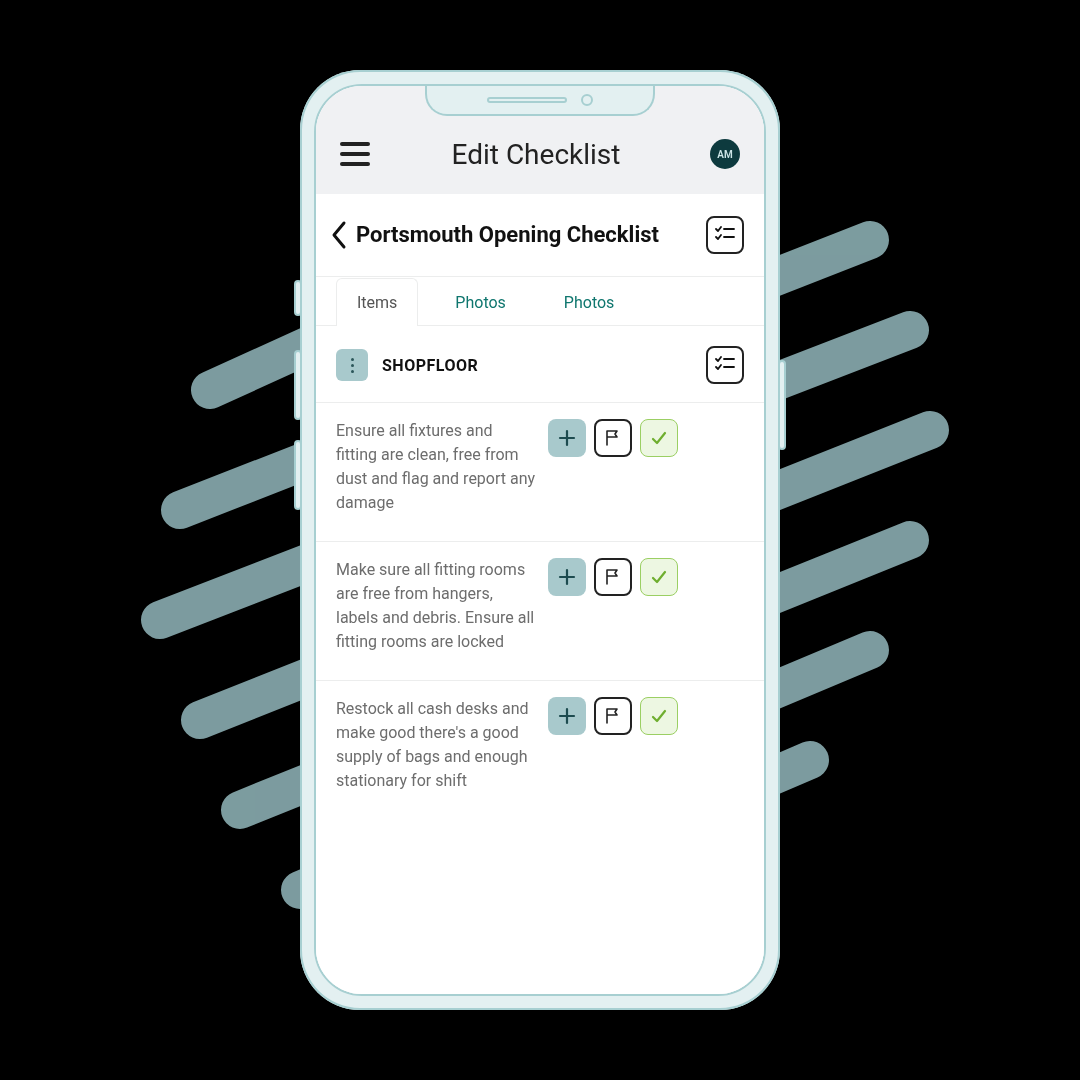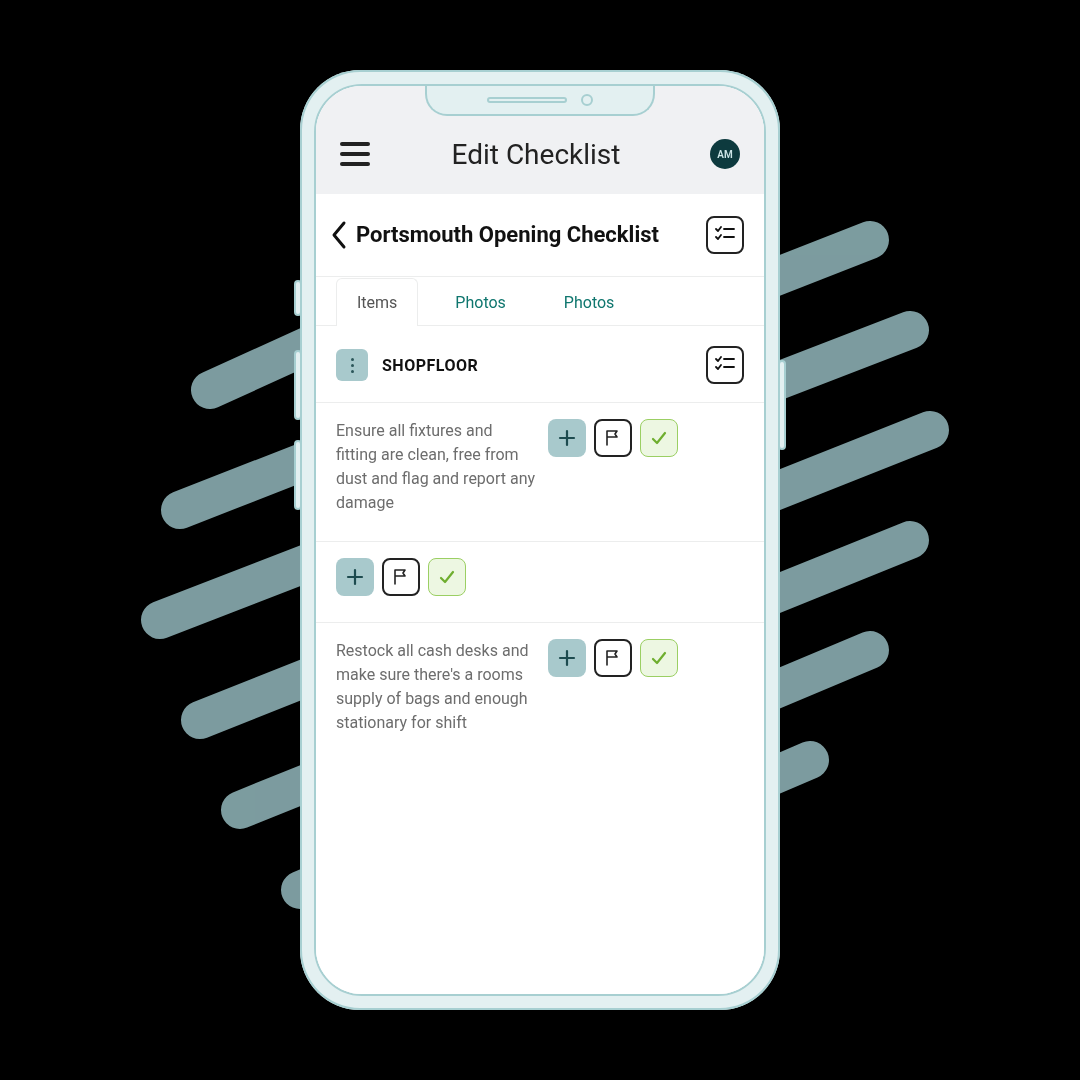--- a/index.html
+++ b/index.html
@@ -349,20 +349,21 @@
               </div>
               <div class="act-btn act-check">
                 <svg width="20" height="20" viewBox="0 0 20 20">
                     <path d="M4 11 L8 15 L16 5" stroke="#6fae2f" stroke-width="2.2" fill="none" stroke-linecap="round" stroke-linejoin="round"></path>
                   </svg>
               </div>
             </div>
           </div>
 
           <div class="item">
+            <div class="item-text">Make sure all fitting rooms are free from hangers, labels and debris. Ensure all fitting rooms are locked</div>
             <div class="item-actions">
               <div class="act-btn act-add">
                 <svg width="18" height="18" viewBox="0 0 18 18">
                     <line x1="9" y1="2" x2="9" y2="16" stroke="#1d4b4f" stroke-width="2.2" stroke-linecap="round"></line>
                     <line x1="2" y1="9" x2="16" y2="9" stroke="#1d4b4f" stroke-width="2.2" stroke-linecap="round"></line>
                   </svg>
               </div>
               <div class="act-btn act-flag">
                 <svg width="18" height="18" viewBox="0 0 18 18">
                     <path d="M3 2 v14 M3 2 h10 l-2 3 l2 3 h-10" stroke="#222" stroke-width="1.6" fill="none" stroke-linejoin="round" stroke-linecap="round"></path>
@@ -371,21 +372,21 @@
               <div class="act-btn act-check">
                 <svg width="20" height="20" viewBox="0 0 20 20">
                     <path d="M4 11 L8 15 L16 5" stroke="#6fae2f" stroke-width="2.2" fill="none" stroke-linecap="round" stroke-linejoin="round"></path>
                   </svg>
               </div>
             </div>
           </div>
 
 
           <div class="item" style="border-bottom:none">
-            <div class="item-text">Restock all cash desks and make sure there's a rooms supply of bags and enough stationary for shift</div>
+            <div class="item-text">Restock all cash desks and make good there's a good supply of bags and enough stationary for shift</div>
             <div class="item-actions">
               <div class="act-btn act-add">
                 <svg width="18" height="18" viewBox="0 0 18 18">
                     <line x1="9" y1="2" x2="9" y2="16" stroke="#1d4b4f" stroke-width="2.2" stroke-linecap="round"></line>
                     <line x1="2" y1="9" x2="16" y2="9" stroke="#1d4b4f" stroke-width="2.2" stroke-linecap="round"></line>
                   </svg>
               </div>
               <div class="act-btn act-flag">
                 <svg width="18" height="18" viewBox="0 0 18 18">
                     <path d="M3 2 v14 M3 2 h10 l-2 3 l2 3 h-10" stroke="#222" stroke-width="1.6" fill="none" stroke-linejoin="round" stroke-linecap="round"></path>

